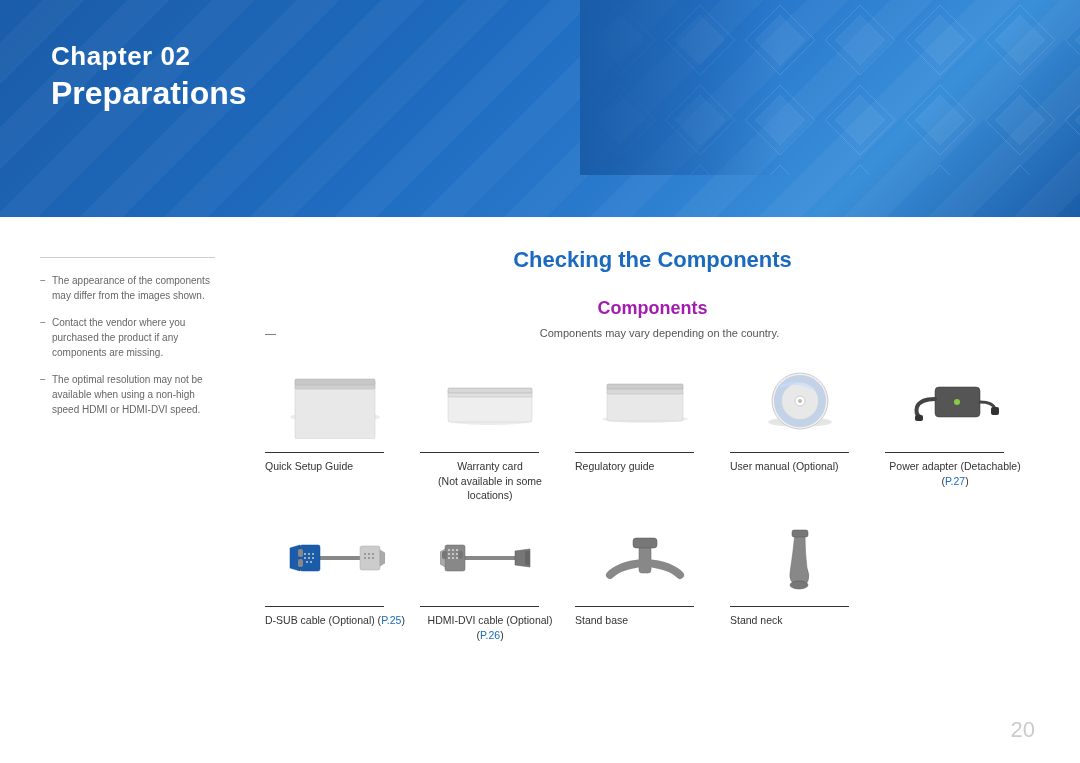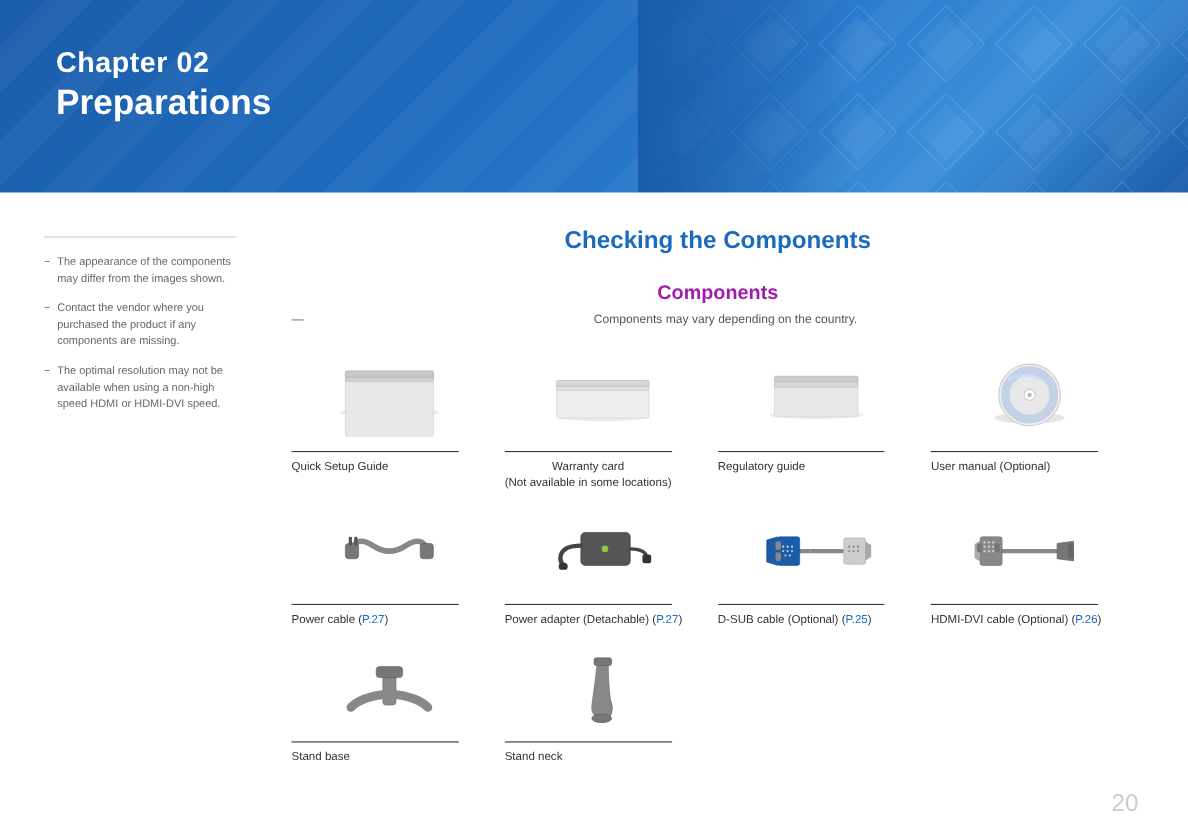--- a/index.html
+++ b/index.html
@@ -8,21 +8,21 @@
       background: #ffffff;
       width: 1080px;
       height: 763px;
       overflow: hidden;
       position: relative;
     }
 
     
     .header-banner {
       width: 100%;
-      height: 175px;
+      height: 217px;
       background: linear-gradient(135deg, #1a5ca8 0%, #1e6bbf 40%, #2878cc 60%, #3a8fd9 80%, #1a5ca8 100%);
       position: relative;
       overflow: hidden;
       text-decoration: underline;
     }
 
     .header-banner::before {
       content: '';
       position: absolute;
       top: 0; right: 0; bottom: 0; left: 0;
@@ -139,21 +139,21 @@
 
     .components-note::before {
       content: '—';
       position: absolute;
       left: 0;
     }
 
     
     .components-grid {
       display: grid;
-      grid-template-columns: repeat(4, 1fr);
+      grid-template-columns: repeat(5, 1fr);
       gap: 0;
       row-gap: 15px;
     }
 
     .component-item {
       display: flex;
       flex-direction: column;
       align-items: flex-start;
       padding-right: 15px;
     }
@@ -301,37 +301,20 @@
             <circle cx="40" cy="32" r="5" fill="white" stroke="#cccccc" stroke-width="1"></circle>
             <circle cx="40" cy="32" r="2" fill="#bbbbbb"></circle>
 
             <path d="M 20 18 Q 35 10 55 20" fill="none" stroke="rgba(200,220,255,0.6)" stroke-width="3"></path>
           </svg>
         </div>
         <div class="component-divider"></div>
         <div class="component-label">User manual (Optional)</div>
       </div>
 
-      <div class="component-item">
-        <div class="component-image">
-          <svg width="100" height="70" viewBox="0 0 100 70">
-
-            <path d="M 15 35 Q 20 20 35 30 Q 50 40 65 30 Q 80 20 85 35" fill="none" stroke="#888888" stroke-width="5" stroke-linecap="round"></path>
-            <rect x="10" y="28" width="12" height="14" rx="3" fill="#777777" stroke="#555555" stroke-width="0.5"></rect>
-            <rect x="78" y="28" width="12" height="14" rx="3" fill="#777777" stroke="#555555" stroke-width="0.5"></rect>
-
-            <rect x="13" y="22" width="3" height="8" rx="1" fill="#555555"></rect>
-            <rect x="18" y="22" width="3" height="8" rx="1" fill="#555555"></rect>
-          </svg>
-        </div>
-        <div class="component-divider"></div>
-        <div class="component-label">
-          Power cable (<span class="link-blue">P.27</span>)
-        </div>
-      </div>
 
       <div class="component-item">
         <div class="component-image">
           <svg width="100" height="70" viewBox="0 0 100 70">
 
             <rect x="30" y="18" width="45" height="30" rx="4" fill="#555555" stroke="#333333" stroke-width="0.5"></rect>
 
             <path d="M 30 30 Q 15 30 12 38 Q 10 45 15 48" fill="none" stroke="#444444" stroke-width="4" stroke-linecap="round"></path>
 
             <rect x="10" y="46" width="8" height="6" rx="2" fill="#333333"></rect>

